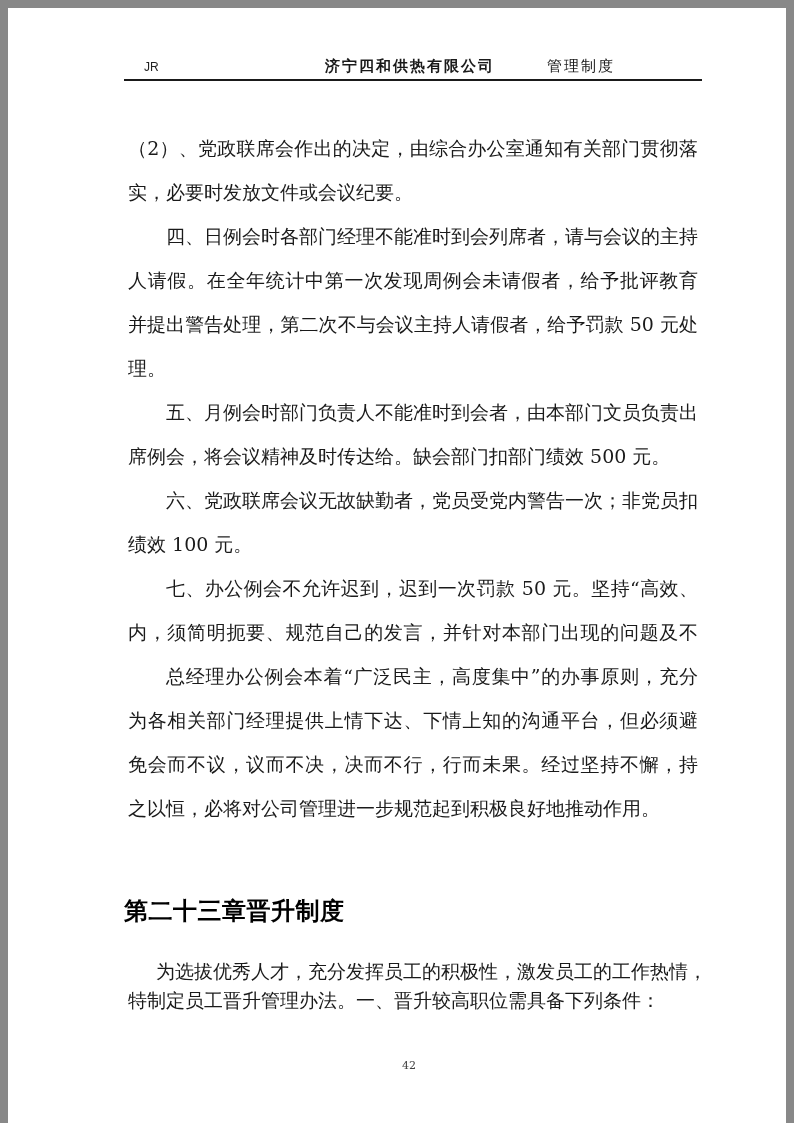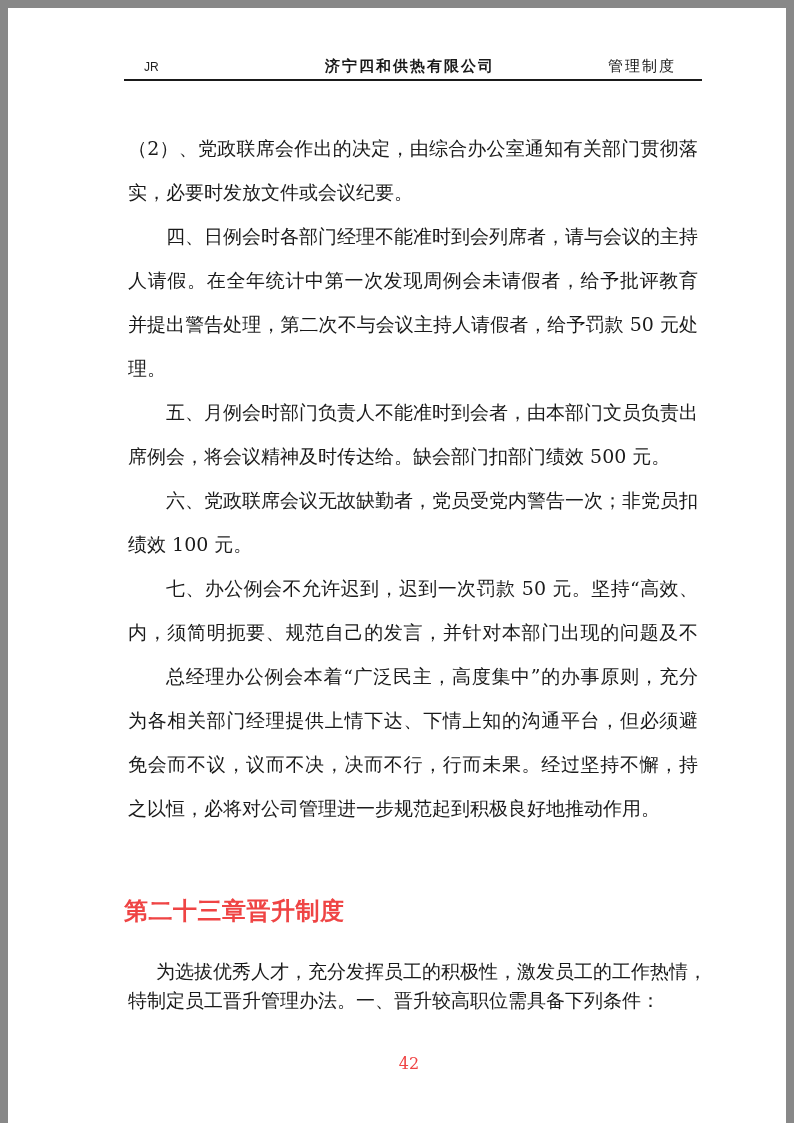--- a/index.html
+++ b/index.html
@@ -15,54 +15,54 @@
   }
   
   .header {
     position:absolute; left:112px; top:42px;
     width:578px; height:27px;
     border-bottom:2px solid #1a1a1a;
     display:flex; align-items:center;
   }
   .header .h-left  { flex:1; padding-left:16px; font-family:"Liberation Sans", sans-serif; font-size:12px; color:#222; }
   .header .h-center{ flex:2; text-align:center; font-size:15px; letter-spacing:2px;font-weight:bold; }
-  .header .h-right { flex:1; text-align:right; padding-right:22px; font-size:15px; letter-spacing:2px; }
+  .header .h-right { flex:1; padding-right:22px; font-size:15px; letter-spacing:2px; }
   
   .body-lines {
     position:absolute; left:112px; top:112px; width:578px;
   }
   .line {
     height:40px; line-height:40px;
     font-size:19px;
     white-space:nowrap;
     text-align:left;
   }
   .line.just { text-align:justify; text-align-last:justify; }
   .line.indent { padding-left:38px; }
   
   .chapter-heading {
     position:absolute; left:112px; top:884px;
     font-size:24px; font-weight:bold;
     line-height:30px; letter-spacing:0.5px;
-    color:#ef4444;
+    color:#000000;
   }
   
   .section-lines {
     position:absolute; left:112px; top:945px; width:566px;font-family:Liberation Mono, monospace;
   }
   .section-lines .line {
     height:25px; line-height:25px; font-size:19px;
   }
   .section-lines .line.indent { padding-left:28px; }
   
   .footer {
     position:absolute; left:0; top:1042px; width:100%;
     text-align:center;
   }
-  .footer .page-number { font-size:16px; color:#ef4444; }
+  .footer .page-number { font-size:11px; color:#404040; }
 </style>
 </head>
 <body>
 
 <div class="page">
 
   <div class="header">
     <span class="h-left">JR</span>
     <span class="h-center">济宁四和供热有限公司</span>
     <span class="h-right">管理制度</span>

